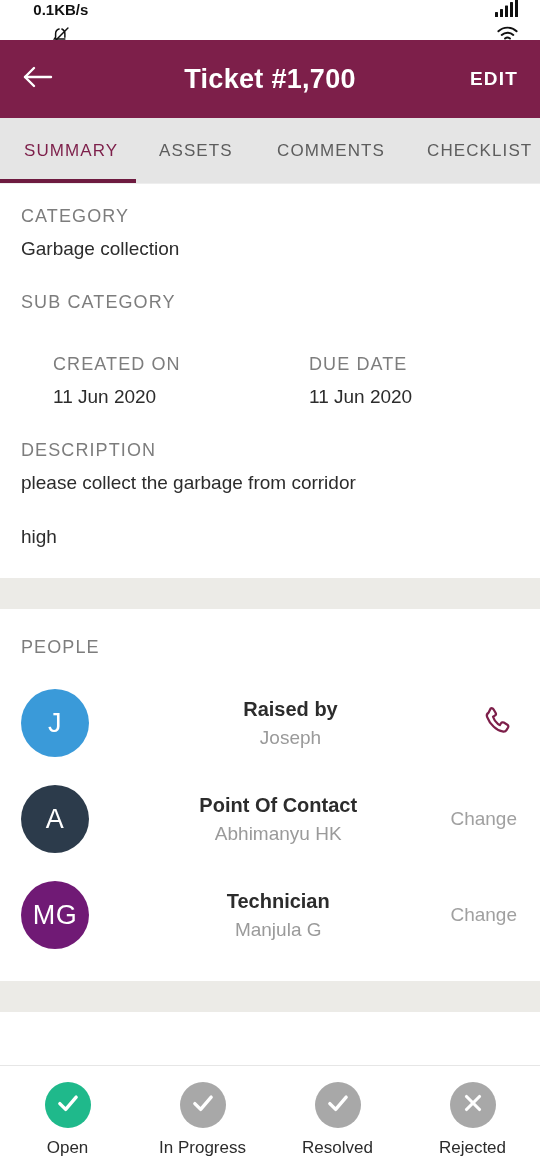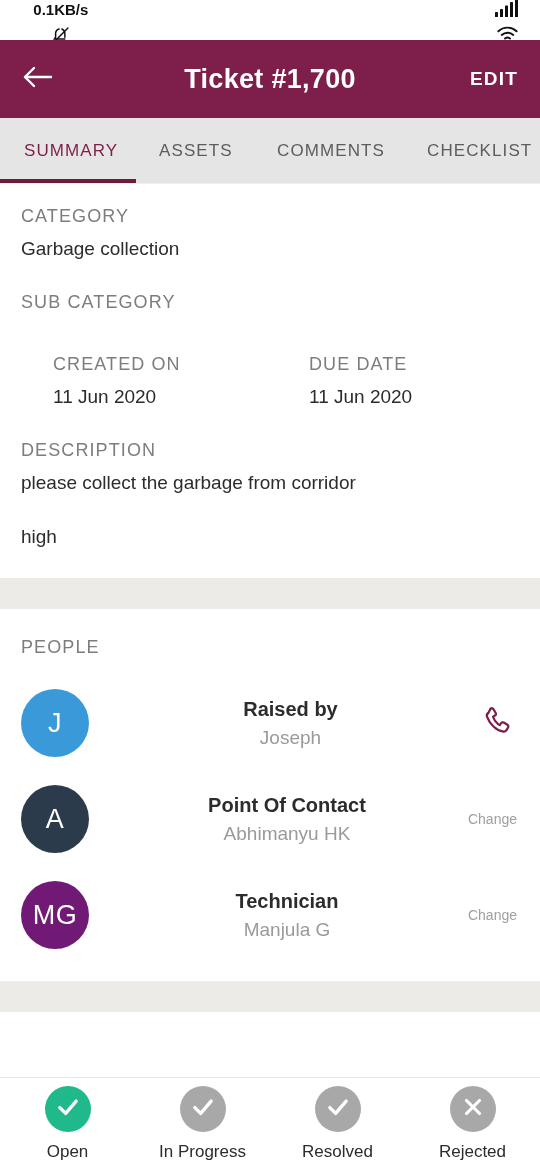--- a/index.html
+++ b/index.html
@@ -187,41 +187,41 @@
     font-weight: 700;
     color: #2c2c2c;
     line-height: 1.45;
   }
   .person-name {
     font-size: 19px;
     color: #9a9a9a;
     line-height: 1.45;
   }
   .person-action {
-    font-size: 14px;
+    font-size: 19px;
     color: #a0a0a0;
     cursor: pointer;
     padding-right: 2px;
   }
   .call-btn {
     width: 44px; height: 44px;
     display: flex; align-items: center; justify-content: center;
     cursor: pointer;
   }
 
   
   .bottombar {
     position: absolute;
-    left: 0; bottom: 0;
+    left: 0; bottom: 12px;
     width: 540px;
     height: 92px;
     background: #ffffff;
     border-top: 1px solid #e6e6e6;
     display: flex;
-    align-items: center;
+    align-items: flex-end;
   }
   .statusitem {
     flex: 1 1 0;
     display: flex;
     flex-direction: column;
     align-items: center;
     cursor: pointer;
   }
   .statusitem .badge {
     width: 46px; height: 46px;

